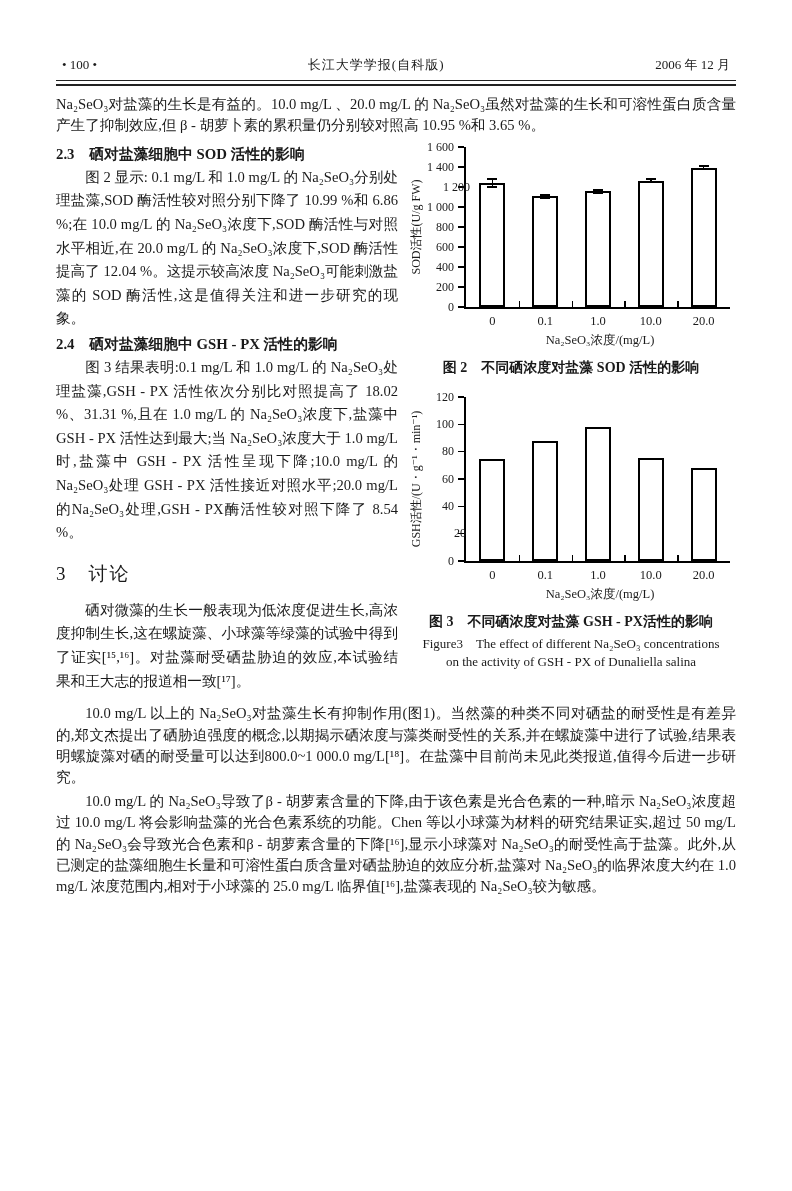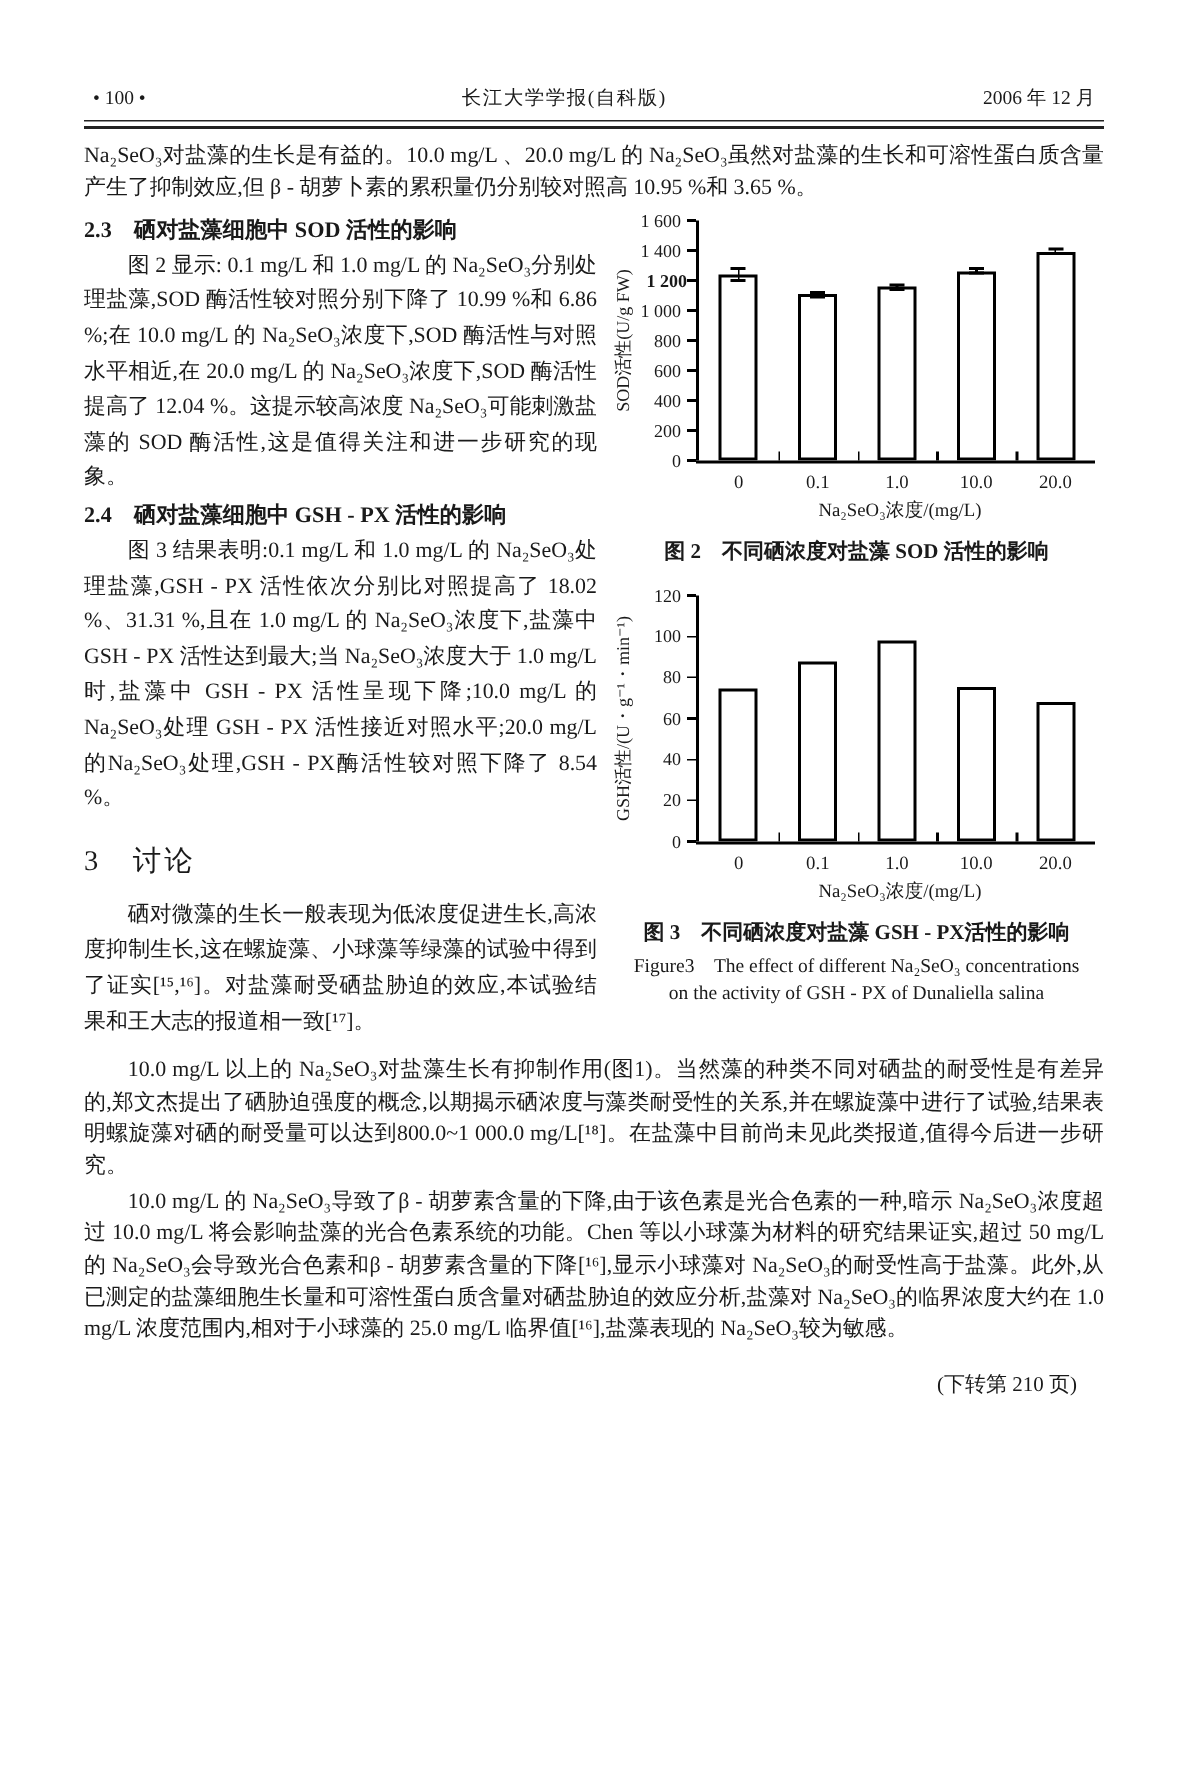--- a/index.html
+++ b/index.html
@@ -74,21 +74,21 @@
           <div class="ytickl" style="left: 0px; top: 139px; width: 48px;">200</div>
           <div class="tick" style="left: 52px; top: 125.5px; width: 6px; height: 1.5px;"></div>
           <div class="ytickl" style="left: 0px; top: 119px; width: 48px;">400</div>
           <div class="tick" style="left: 52px; top: 105.5px; width: 6px; height: 1.5px;"></div>
           <div class="ytickl" style="left: 0px; top: 99px; width: 48px;">600</div>
           <div class="tick" style="left: 52px; top: 85.5px; width: 6px; height: 1.5px;"></div>
           <div class="ytickl" style="left: 0px; top: 79px; width: 48px;">800</div>
           <div class="tick" style="left: 52px; top: 65.5px; width: 6px; height: 1.5px;"></div>
           <div class="ytickl" style="left: 0px; top: 59px; width: 48px;">1 000</div>
           <div class="tick" style="left: 52px; top: 45.5px; width: 6px; height: 1.5px;"></div>
-          <div class="ytickl" style="left: 4px; top: 39px; width: 48px; font-weight: bold;">1 200</div>
+          <div class="ytickl" style="left: 16px; top: 39px; width: 48px;">1 200</div>
           <div class="tick" style="left: 52px; top: 25.5px; width: 6px; height: 1.5px;"></div>
           <div class="ytickl" style="left: 0px; top: 19px; width: 48px;">1 400</div>
           <div class="tick" style="left: 52px; top: 5.5px; width: 6px; height: 1.5px;"></div>
           <div class="ytickl" style="left: 0px; top: -1px; width: 48px;">1 600</div>
           <div class="tick" style="left: 112.8px; top: 160px; width: 1.5px; height: 6px;"></div>
           <div class="tick" style="left: 165.6px; top: 160px; width: 1.5px; height: 6px;"></div>
           <div class="tick" style="left: 218.4px; top: 160px; width: 1.5px; height: 6px;"></div>
           <div class="tick" style="left: 271.2px; top: 160px; width: 1.5px; height: 6px;"></div>
           <div class="bar" style="left: 73.4px; top: 42px; width: 26px; height: 124px;"></div>
           <div class="err" style="left: 85.65px; top: 37.8px; width: 1.5px; height: 8.4px;"></div>
@@ -119,21 +119,21 @@
           <div class="yaxlab" style="left: 10px; top: 86px; transform: translate(-50%, -50%) rotate(-90deg);">SOD活性(U/g FW)</div>
         </div>
       <div class="cap-zh">图 2　不同硒浓度对盐藻 SOD 活性的影响</div>
       <div class="gap14"></div>
       <div class="chart" id="chart1" style="height:212px;">
           <div class="axis" style="left: 58px; top: 6px; width: 2px; height: 164px;"></div>
           <div class="axis" style="left: 58px; top: 170px; width: 266px; height: 2px;"></div>
           <div class="tick" style="left: 52px; top: 169.5px; width: 6px; height: 1.5px;"></div>
           <div class="ytickl" style="left: 0px; top: 163px; width: 48px;">0</div>
           <div class="tick" style="left: 52px; top: 142.167px; width: 6px; height: 1.5px;"></div>
-          <div class="ytickl" style="left: 0px; top: 135.667px; width: 48px;">20</div>
+          <div class="ytickl" style="left: 12px; top: 135.667px; width: 48px;">20</div>
           <div class="tick" style="left: 52px; top: 114.833px; width: 6px; height: 1.5px;"></div>
           <div class="ytickl" style="left: 0px; top: 108.333px; width: 48px;">40</div>
           <div class="tick" style="left: 52px; top: 87.5px; width: 6px; height: 1.5px;"></div>
           <div class="ytickl" style="left: 0px; top: 81px; width: 48px;">60</div>
           <div class="tick" style="left: 52px; top: 60.1667px; width: 6px; height: 1.5px;"></div>
           <div class="ytickl" style="left: 0px; top: 53.6667px; width: 48px;">80</div>
           <div class="tick" style="left: 52px; top: 32.8333px; width: 6px; height: 1.5px;"></div>
           <div class="ytickl" style="left: 0px; top: 26.3333px; width: 48px;">100</div>
           <div class="tick" style="left: 52px; top: 5.5px; width: 6px; height: 1.5px;"></div>
           <div class="ytickl" style="left: 0px; top: -1px; width: 48px;">120</div>
@@ -159,15 +159,14 @@
         <div>Figure3　The effect of different Na₂SeO₃ concentrations</div>
         <div>on the activity of GSH - PX of Dunaliella salina</div>
       </div>
     </div>
   </div>
 
   <div class="gap8"></div>
   <div class="para indent fullpara">10.0 mg/L 以上的 Na₂SeO₃对盐藻生长有抑制作用(图1)。当然藻的种类不同对硒盐的耐受性是有差异的,郑文杰提出了硒胁迫强度的概念,以期揭示硒浓度与藻类耐受性的关系,并在螺旋藻中进行了试验,结果表明螺旋藻对硒的耐受量可以达到800.0~1 000.0 mg/L[¹⁸]。在盐藻中目前尚未见此类报道,值得今后进一步研究。</div>
   <div class="para indent fullpara">10.0 mg/L 的 Na₂SeO₃导致了β - 胡萝素含量的下降,由于该色素是光合色素的一种,暗示 Na₂SeO₃浓度超过 10.0 mg/L 将会影响盐藻的光合色素系统的功能。Chen 等以小球藻为材料的研究结果证实,超过 50 mg/L 的 Na₂SeO₃会导致光合色素和β - 胡萝素含量的下降[¹⁶],显示小球藻对 Na₂SeO₃的耐受性高于盐藻。此外,从已测定的盐藻细胞生长量和可溶性蛋白质含量对硒盐胁迫的效应分析,盐藻对 Na₂SeO₃的临界浓度大约在 1.0 mg/L 浓度范围内,相对于小球藻的 25.0 mg/L 临界值[¹⁶],盐藻表现的 Na₂SeO₃较为敏感。</div>
 
-  <div class="footnote">(下转第 210 页)</div>
 
 </div>
 
 </body></html>

